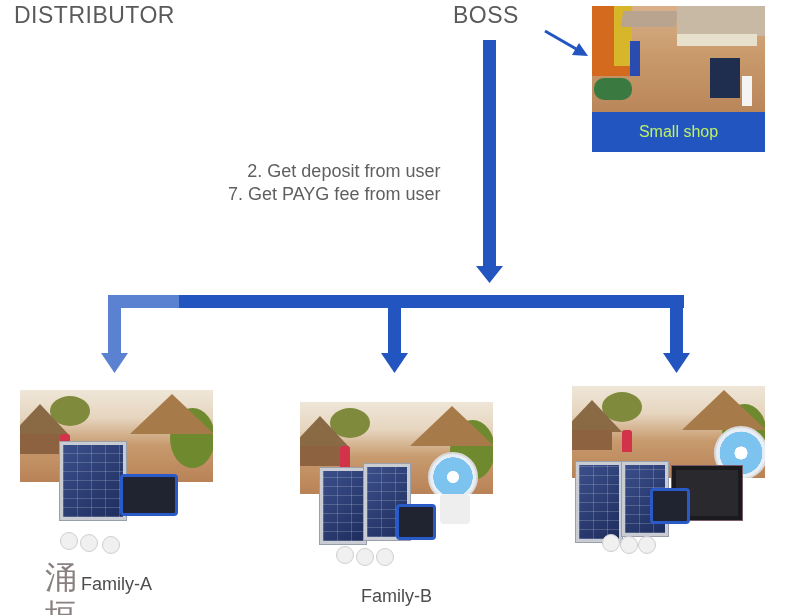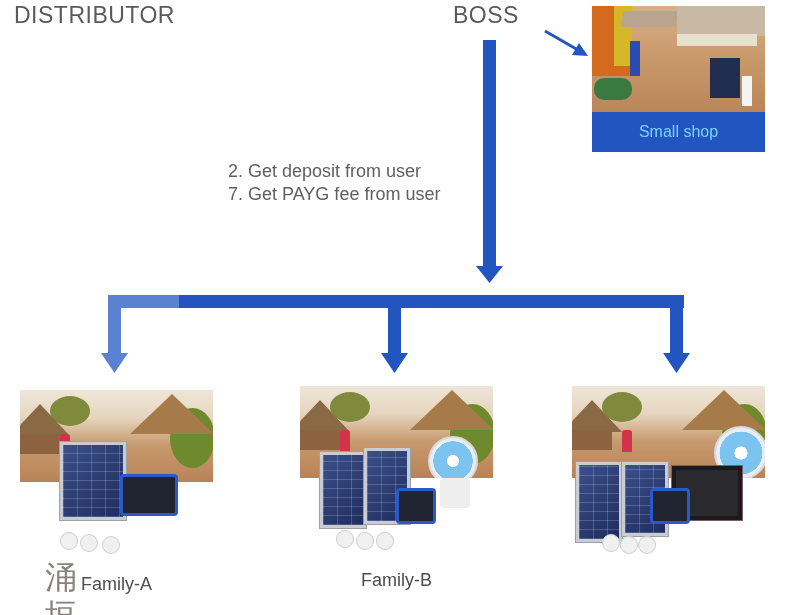--- a/index.html
+++ b/index.html
@@ -4,21 +4,21 @@
 <style>
   html, body { margin:0; padding:0; }
   body { width:790px; height:615px; background:#ffffff; position:relative; overflow:hidden;
          font-family:"Liberation Sans", "DejaVu Sans", sans-serif; }
   .abs { position:absolute; }
   .title { color:#5a5a5a; font-size:23px; letter-spacing:0.5px; }
   .note { color:#5f5f5f; font-size:18px; line-height:23px; }
   .shop { left:592px; top:6px; width:173px; height:146px; }
   .shop-photo { width:173px; height:106px; position:relative; overflow:hidden;
      background:linear-gradient(180deg,#d9b08a 0%,#c99a6c 45%,#b9865a 100%); }
-  .shop-caption { width:173px; height:40px; background:#2255c0; color:#7dd3fc; font-size:16px;
+  .shop-caption { width:173px; height:40px; background:#2255c0; color:#bef264; font-size:16px;
      text-align:center; line-height:40px; }
   .family { width:193px; }
   .family-photo { width:193px; height:92px; position:relative; overflow:hidden;
      background:linear-gradient(180deg,#efe6d8 0%,#e6d5bf 30%,#c79a6d 60%,#b98257 100%); }
   .hut { position:absolute; width:0; height:0; border-left:30px solid transparent; border-right:30px solid transparent; border-bottom:32px solid #a77a4a; }
   .hut-base { position:absolute; background:#8c6240; }
   .tree { position:absolute; border-radius:50%; background:#7f8a3c; }
   .person { position:absolute; width:10px; height:22px; background:#d2334a; border-radius:3px 3px 0 0; }
   .products { position:relative; height:80px; }
   .panel { position:absolute; background:linear-gradient(135deg,#3b4f8a,#1e2d5e); border:3px solid #c9ccd2;
@@ -61,21 +61,21 @@
   <g>
     <rect x="388" y="306" width="13" height="47" fill="#2255c0"></rect>
     <polygon points="381,353 408,353 394.5,373" fill="#2255c0"></polygon>
   </g>
   <g>
     <rect x="670" y="295" width="13" height="58" fill="#2255c0"></rect>
     <polygon points="663,353 690,353 676.5,373" fill="#2255c0"></polygon>
   </g>
 </svg>
 
-<div class="abs note" style="left:228px; top:160px;">
+<div class="abs note" style="left:228px; top:160px;text-align:right;">
   <div>2. Get deposit from user</div>
   <div>7. Get PAYG fee from user</div>
 </div>
 
 <div class="abs shop">
   <div class="shop-photo">
     <div class="abs" style="left:0;top:0;width:40px;height:70px;background:#d46a1d;"></div>
     <div class="abs" style="left:22px;top:0;width:18px;height:60px;background:#d8b62a;"></div>
     <div class="abs" style="left:30px;top:5px;width:55px;height:16px;background:#b9a58f;transform:skewX(-10deg);"></div>
     <div class="abs" style="left:85px;top:0;width:88px;height:30px;background:#c8b9a4;"></div>
@@ -100,21 +100,21 @@
   <div class="products">
     <div class="panel" style="left:40px;top:-40px;width:60px;height:72px;"></div>
     <div class="unit" style="left:100px;top:-8px;width:52px;height:36px;"></div>
     <div class="bulb" style="left:40px;top:50px;"></div>
     <div class="bulb" style="left:60px;top:52px;"></div>
     <div class="bulb" style="left:82px;top:54px;"></div>
   </div>
   <div class="family-label">Family-A</div>
 </div>
 
-<div class="abs family" style="left:300px; top:386px;">
+<div class="abs family" style="left:300px; top:402px;">
   <div class="family-photo">
     <div class="tree" style="left:30px;top:6px;width:40px;height:30px;"></div>
     <div class="tree" style="left:150px;top:18px;width:45px;height:60px;background:#6f8a2e;"></div>
     <div class="hut" style="left:-10px;top:14px;border-bottom-color:#8a6a45;"></div>
     <div class="hut-base" style="left:0;top:44px;width:40px;height:20px;"></div>
     <div class="hut" style="left:110px;top:4px;border-left-width:42px;border-right-width:42px;border-bottom-width:40px;"></div>
     <div class="person" style="left:40px;top:44px;"></div>
     <div class="fan" style="left:128px;top:50px;width:46px;height:46px;"></div>
   </div>
   <div class="products">

